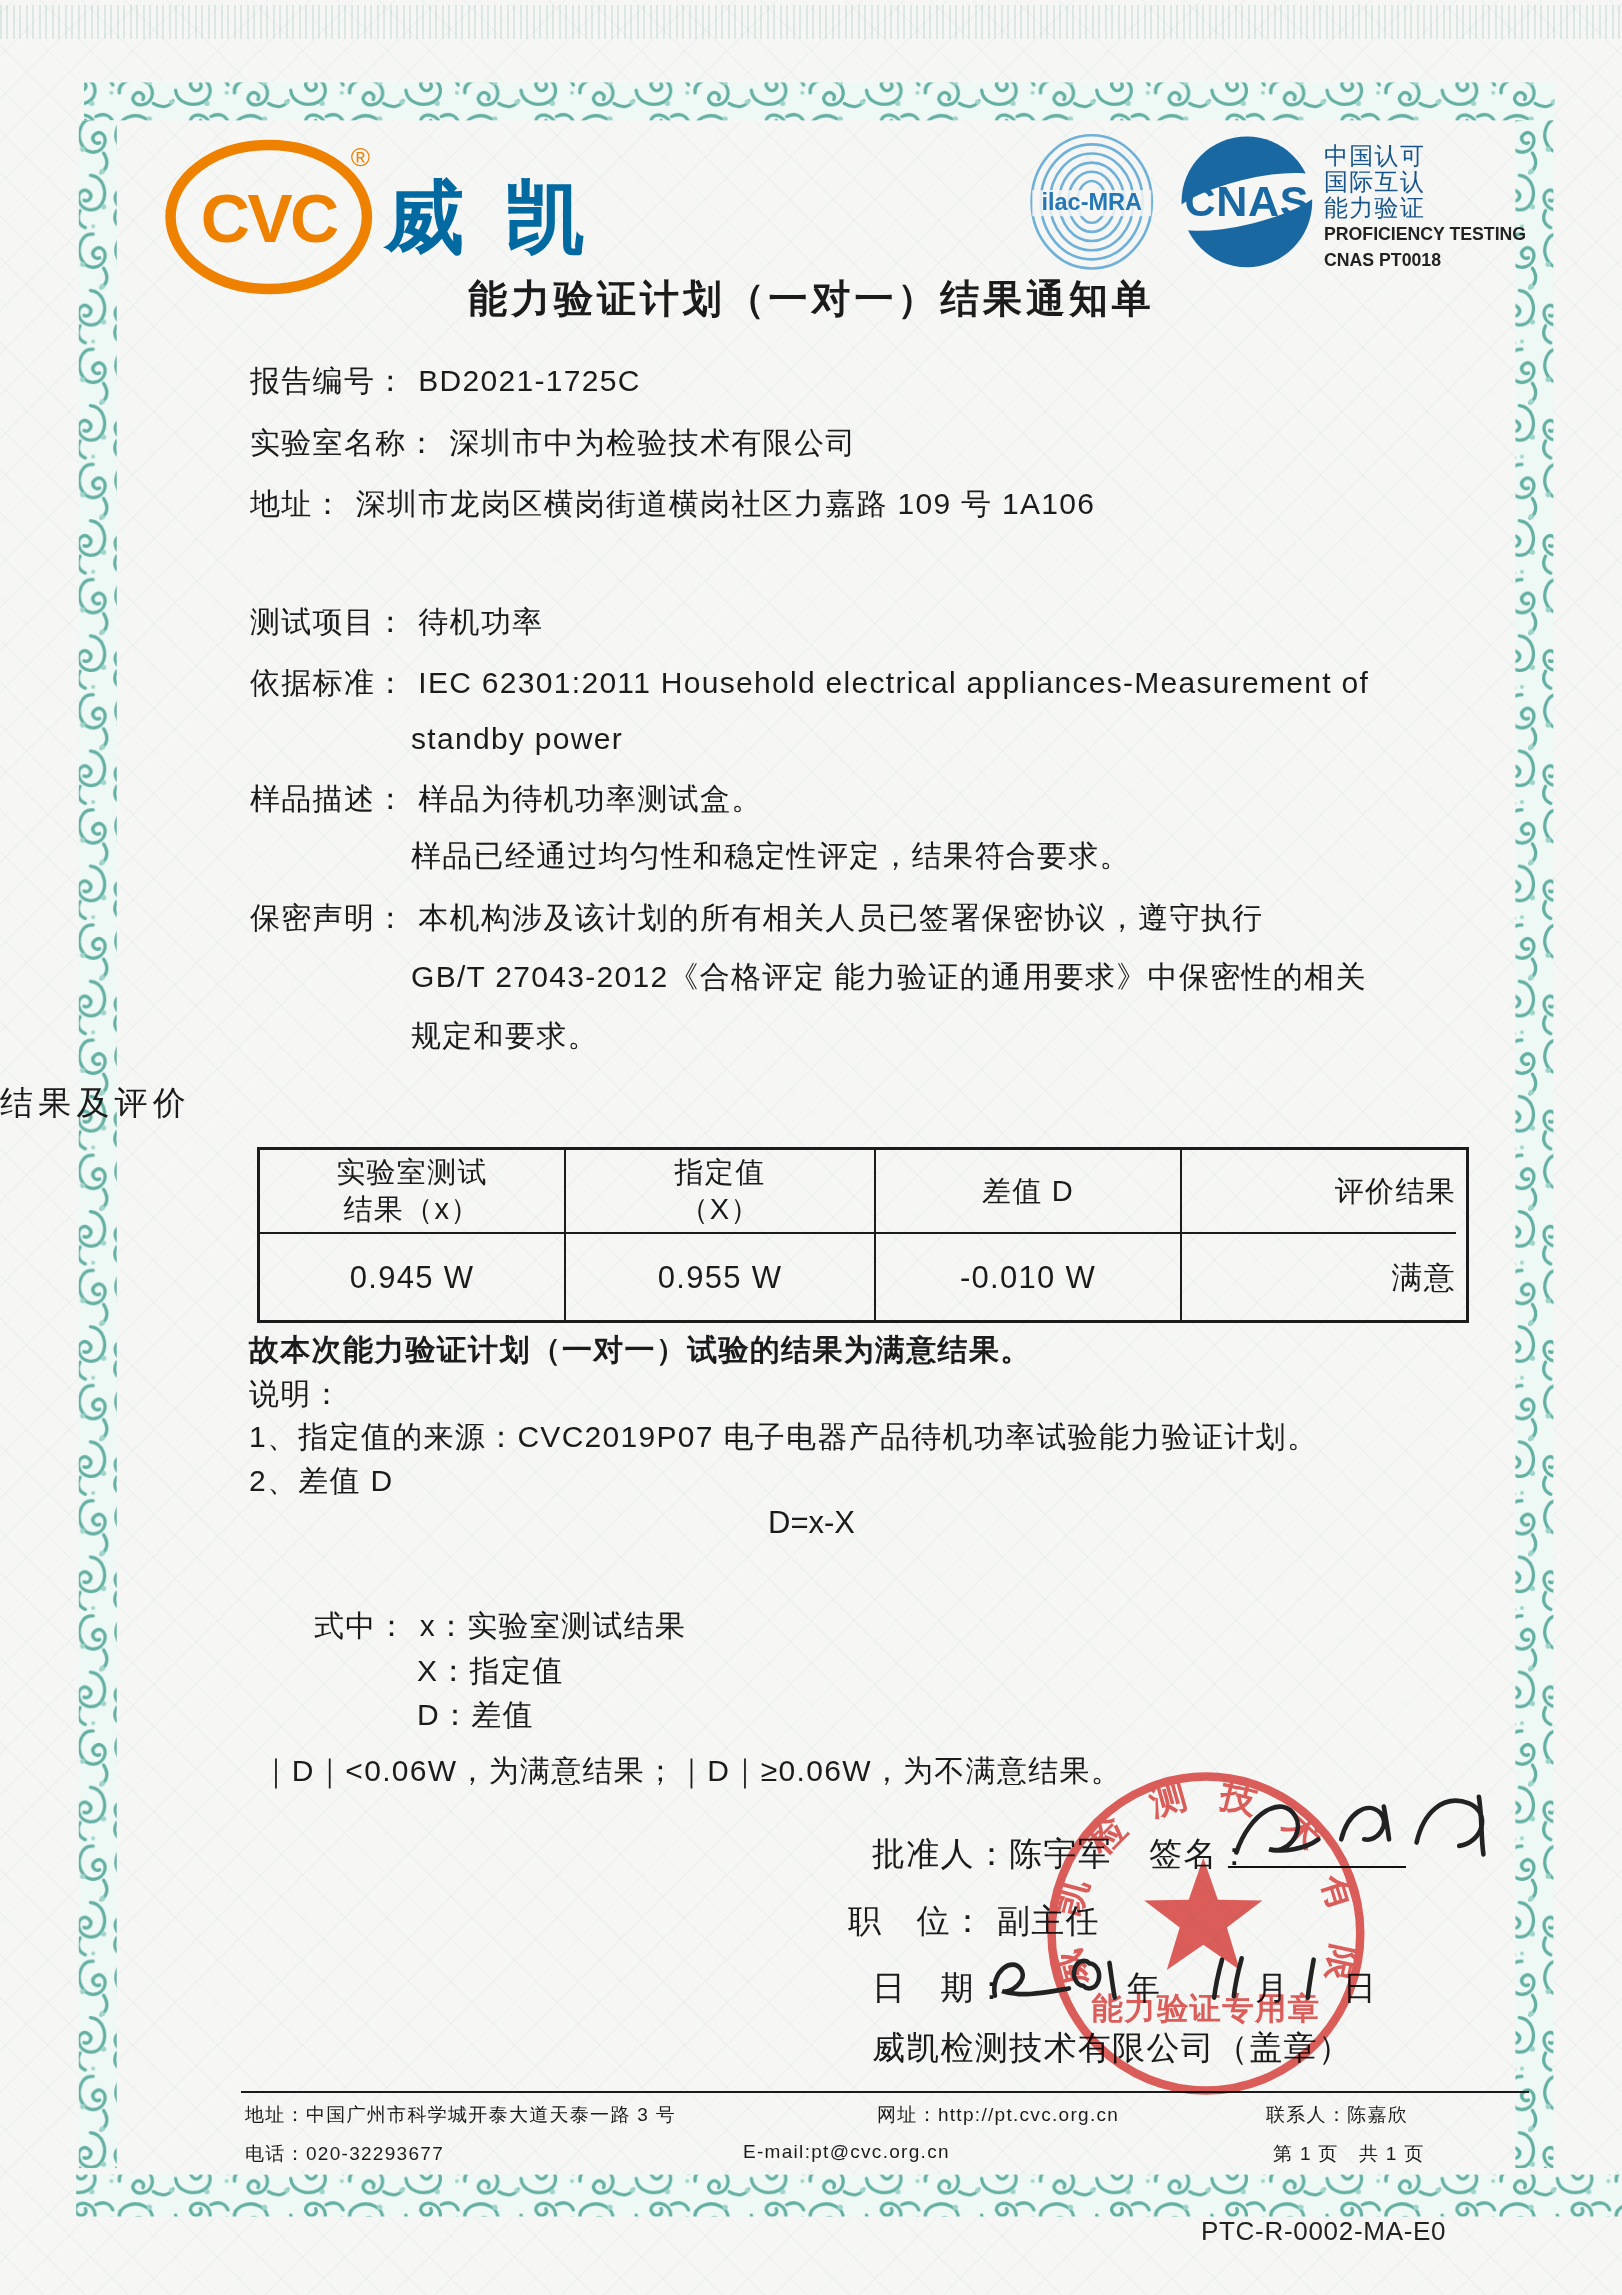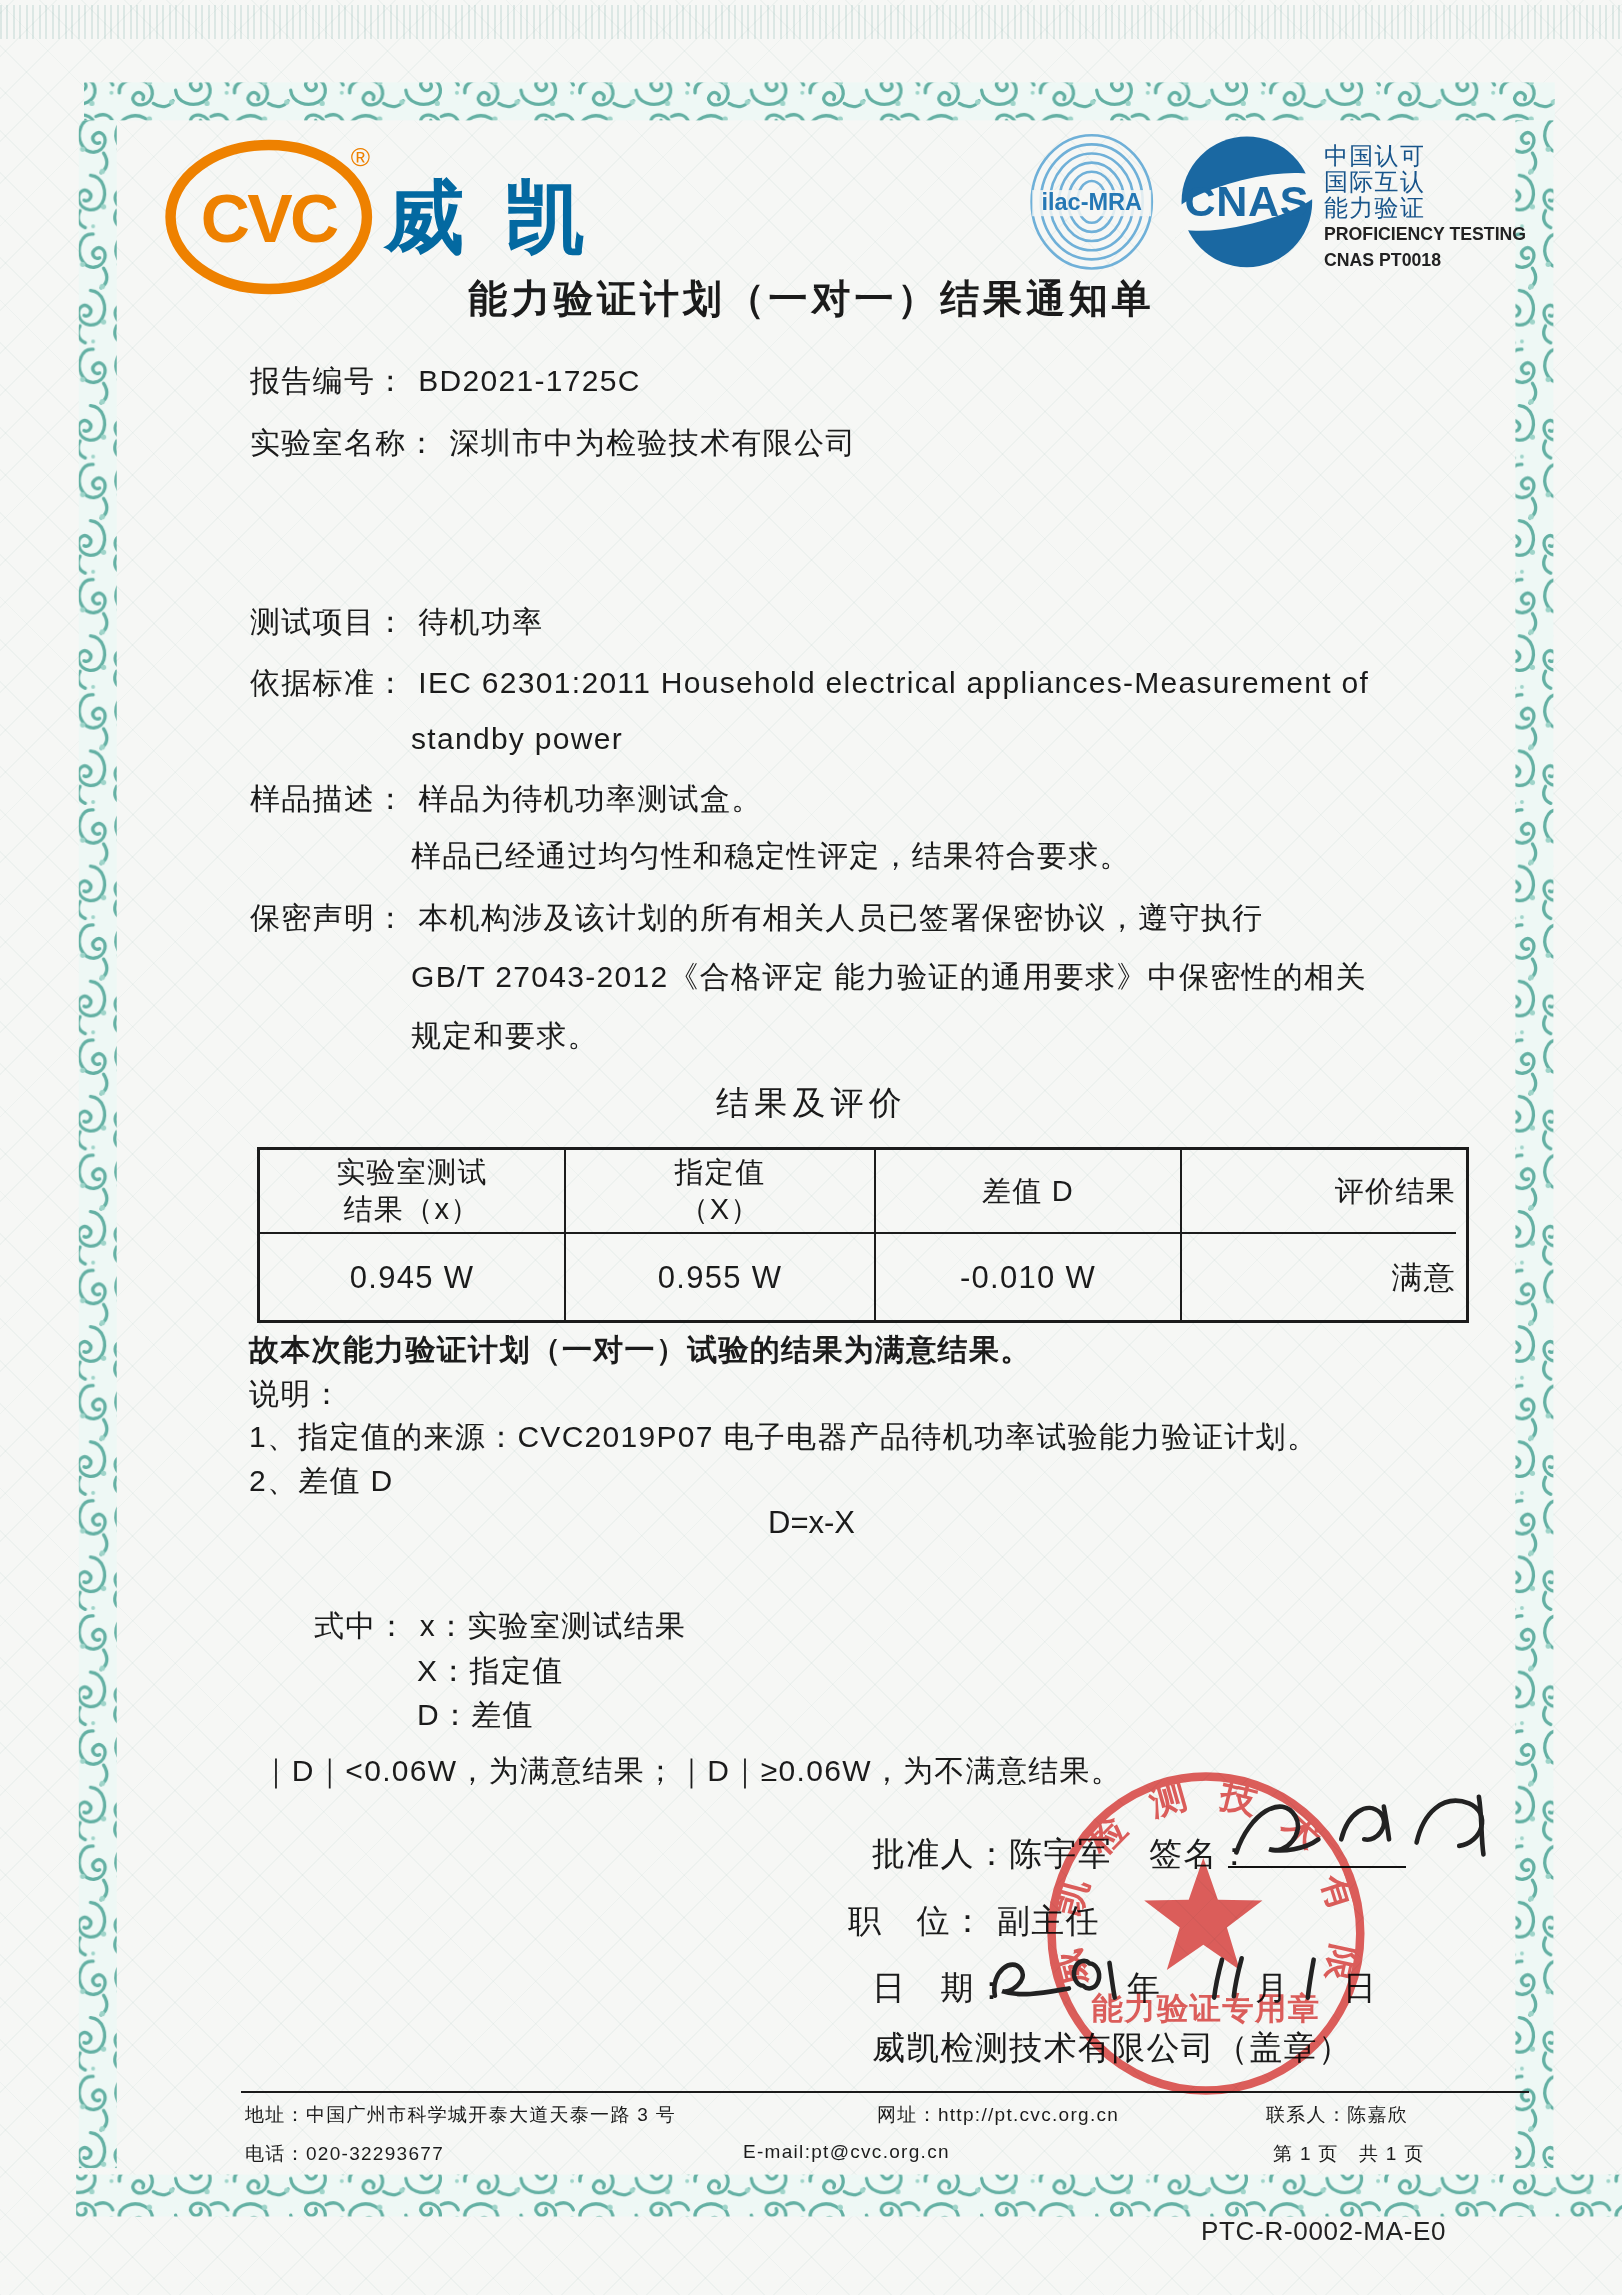--- a/index.html
+++ b/index.html
@@ -11,21 +11,21 @@
       repeating-linear-gradient(45deg, rgba(150,185,178,0.09) 0 1.3px, transparent 1.3px 30px),
       repeating-linear-gradient(-45deg, rgba(150,185,178,0.09) 0 1.3px, transparent 1.3px 30px);
     z-index:0;}
   .edge-stripes{left:0;top:5.2px;width:1623px;height:34px;opacity:.55;
     background:repeating-linear-gradient(90deg, rgba(110,165,158,0.35) 0 2px, transparent 2px 6.5px);
     z-index:1;}
   .deco-svg{left:0;top:0;z-index:1;}
   .line{font-size:30px;letter-spacing:1.3px;white-space:nowrap;z-index:2;}
   .line .lbl{margin-right:11.8px;}
   .title{left:0;right:0;top:272px;text-align:center;font-size:39px;font-weight:700;letter-spacing:3.9px;z-index:2;}
-  .results-heading{left:0;right:0;top:1081px;text-align:center;font-size:33px;letter-spacing:5.2px;z-index:2;}
+  .results-heading{left:0;right:0;top:1081px;text-align:left;font-size:33px;letter-spacing:5.2px;z-index:2;}
   .tablegrid{left:257px;top:1147px;width:1206px;border:3.3px solid #1c1c1c;display:grid;
      grid-template-columns:306px 310px 306px 274px;grid-template-rows:84px 86px;z-index:2;background:transparent;}
   .tablegrid .cell{border-right:2px solid #1c1c1c;border-bottom:2.6px solid #1c1c1c;
      display:flex;flex-direction:column;align-items:center;justify-content:center;
      font-size:29px;letter-spacing:1.3px;line-height:37px;}
   .tablegrid .cell:nth-child(4n){border-right:none;align-items:flex-end;}
   .tablegrid .cell.data{border-bottom:none;font-size:31px;}
   .bold{font-weight:700;}
   .formula{left:0;right:0;top:1505px;text-align:center;font-size:31px;z-index:2;}
   .approval{font-size:33px;letter-spacing:1.3px;white-space:nowrap;z-index:2;}
@@ -122,20 +122,23 @@
   </div>
 
   <div class="abs title">能力验证计划（一对一）结果通知单</div>
 
   <div class="abs line" style="left:250px;top:361px">
     <span class="lbl">报告编号：</span><span>BD2021-1725C</span>
   </div>
   <div class="abs line" style="left:250px;top:423px">
     <span class="lbl">实验室名称：</span><span>深圳市中为检验技术有限公司</span>
   </div>
+  <div class="abs line" style="left:250px;top:484px">
+    <span class="lbl">地址：</span><span>深圳市龙岗区横岗街道横岗社区力嘉路 109 号 1A106</span>
+  </div>
 
   <div class="abs line" style="left:250px;top:602px">
     <span class="lbl">测试项目：</span><span>待机功率</span>
   </div>
   <div class="abs line" style="left:250px;top:663px">
     <span class="lbl">依据标准：</span><span>IEC 62301:2011 Household electrical appliances-Measurement of</span>
   </div>
   <div class="abs line" style="left:411px;top:722px">standby power</div>
   <div class="abs line" style="left:250px;top:779px">
     <span class="lbl">样品描述：</span><span>样品为待机功率测试盒。</span>

